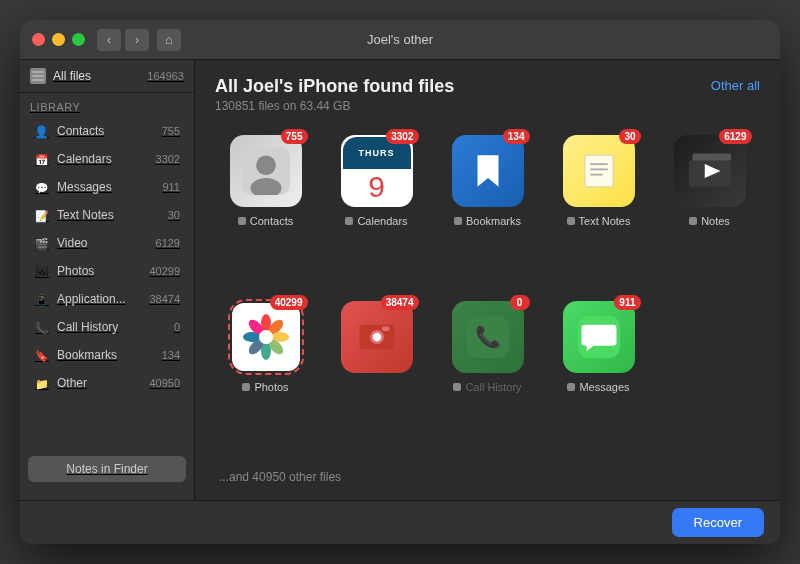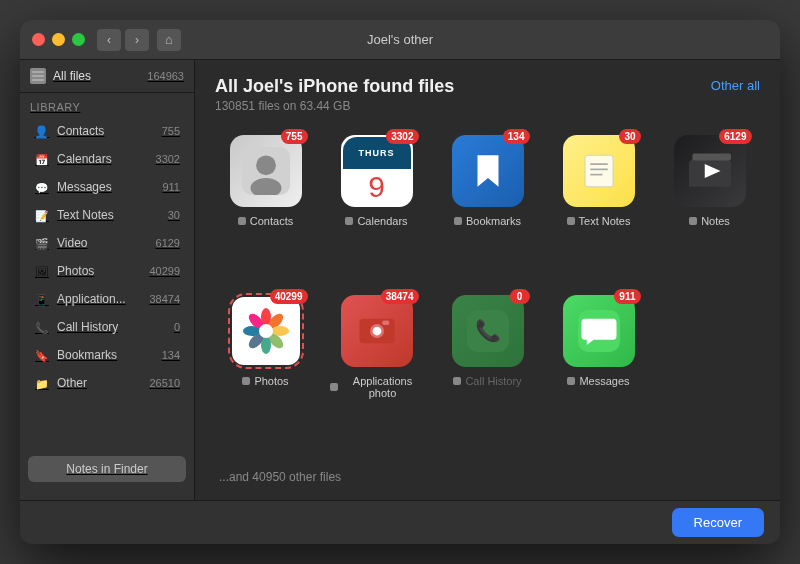--- a/index.html
+++ b/index.html
@@ -463,21 +463,21 @@
             <span class="icon-book"></span>
           </div>
         <span class="sidebar-item-label">Bookmarks</span>
         <span class="sidebar-item-count">134</span>
       </div>
       <div class="sidebar-item">
         <div class="sidebar-item-icon">
             <span class="icon-other"></span>
           </div>
         <span class="sidebar-item-label">Other</span>
-        <span class="sidebar-item-count">26510</span>
+        <span class="sidebar-item-count">40950</span>
       </div>
 
       <div class="sidebar-spacer"></div>
       <button class="show-in-finder-btn">Notes in Finder</button>
     </div>
 
     <div class="main">
       <div class="main-header">
         <div>
           <div class="main-title">All Joel's iPhone found files</div>
@@ -589,21 +589,20 @@
             <div class="app-icon icon-appphoto">
               <svg viewBox="0 0 48 48" width="42" height="42">
                 <rect x="4" y="10" width="40" height="28" rx="4" fill="#c0392b"></rect>
                 <circle cx="24" cy="24" r="8" fill="#e07070"></circle>
                 <circle cx="24" cy="24" r="5" fill="#fff"></circle>
                 <rect x="30" y="12" width="8" height="5" rx="2" fill="#e07070"></rect>
               </svg>
             </div>
             <span class="badge">38474</span>
           </div>
-          <span class="grid-item-label">Applications photo</span>
         </div>
 
         <div class="grid-item">
           <div class="icon-wrapper">
             <div class="app-icon icon-callhistory" style="opacity:0.5;">
               <svg viewBox="0 0 48 48" width="42" height="42">
                 <rect width="48" height="48" rx="12" fill="#4cd964"></rect>
                 <text x="24" y="32" text-anchor="middle" font-size="24" fill="white">📞</text>
               </svg>
             </div>

